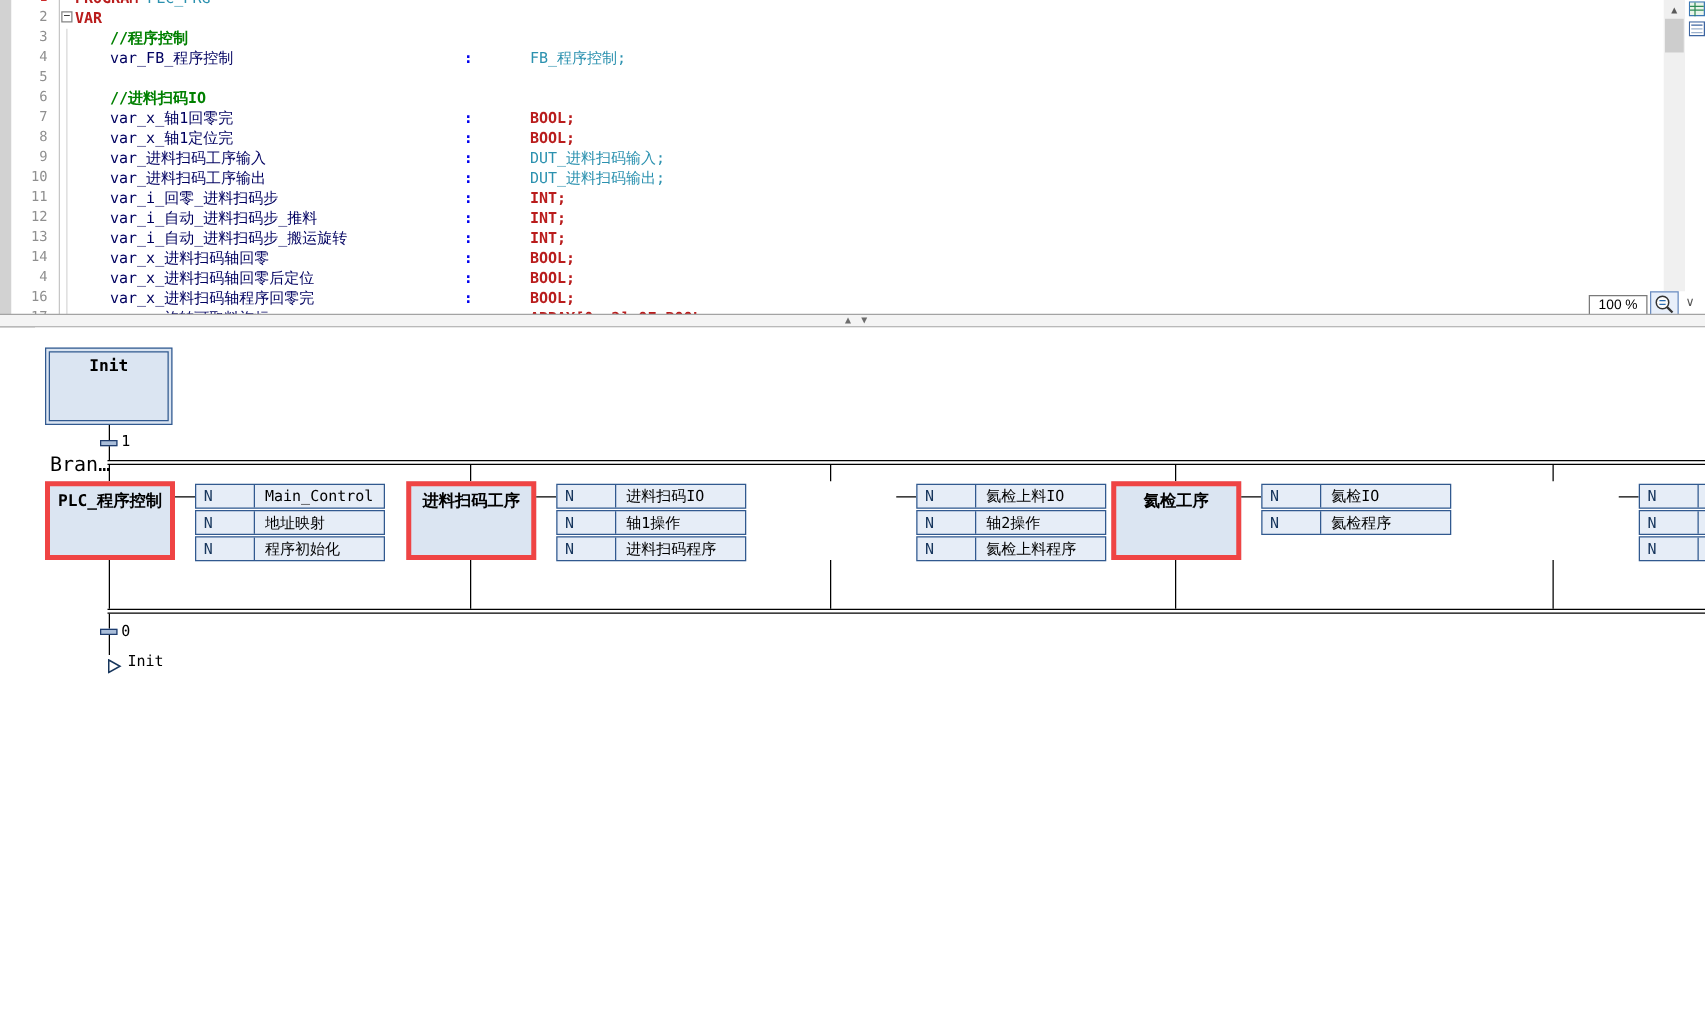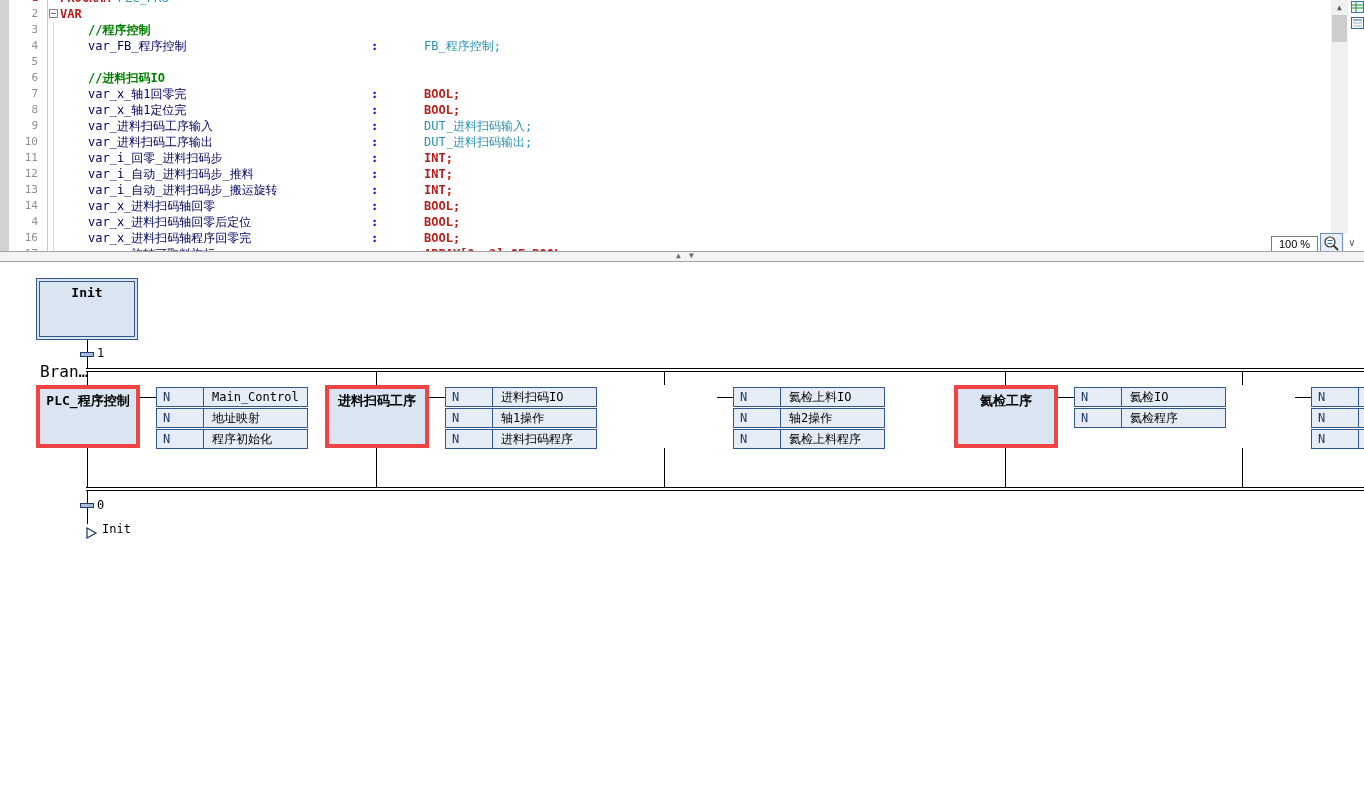--- a/index.html
+++ b/index.html
@@ -53,21 +53,21 @@
   .blk-line { position:absolute; background:#000; }
   .init-outer { position:absolute; left:8px; top:16px; width:102px; height:62px; border:1px solid #31598f;
                 background:#dbe5f2; padding:2px; }
   .init-inner { width:100%; height:100%; border:1px solid #31598f; text-align:center; }
   .init-inner span { font-size:13px; font-weight:bold; line-height:18px; color:#000; }
   .tbar { position:absolute; width:14px; height:5px; background:#a9bdd9; border:1px solid #1f3c6d; }
   .tlabel { position:absolute; font-size:12px; line-height:13px; color:#000; }
   .branch-label { position:absolute; left:12px; top:100px; font-size:16px; color:#000; }
 
   .grp { position:absolute; top:110px; width:282px; height:116px; }
-  .g0{left:8px;} .g1{left:297px;} .g2{left:585px;} .g3{left:926px;} .g4{left:1163px;}
+  .g0{left:8px;} .g1{left:297px;} .g2{left:585px;} .g3{left:861px;} .g4{left:1163px;}
   .gdrop-t { position:absolute; left:51px; top:0; width:1px; height:13px; background:#000; }
   .gstep { position:absolute; left:0; top:13px; width:104px; height:63px; border:4px solid #ef4444; background:#dbe5f2; }
   .gstep .lbl { display:block; text-align:center; margin-top:3px; font-size:13px; font-weight:bold; color:#000;
                 white-space:nowrap; overflow:hidden; }
   .gconn { position:absolute; left:104px; top:25px; width:16px; height:1px; background:#000; }
   .gact { position:absolute; left:120px; top:15px; width:152px; }
   .arow { display:flex; height:20px; border:1px solid #31598f; background:#e6edf7; margin-bottom:1px; }
   .aq { width:47px; border-right:1px solid #31598f; padding-left:6px; font-size:12px; line-height:18px; color:#17365d; }
   .an { padding-left:8px; font-size:12px; line-height:18px; color:#000; white-space:nowrap; }
   .gdrop-b { position:absolute; left:51px; top:76px; width:1px; height:39px; background:#000; }

